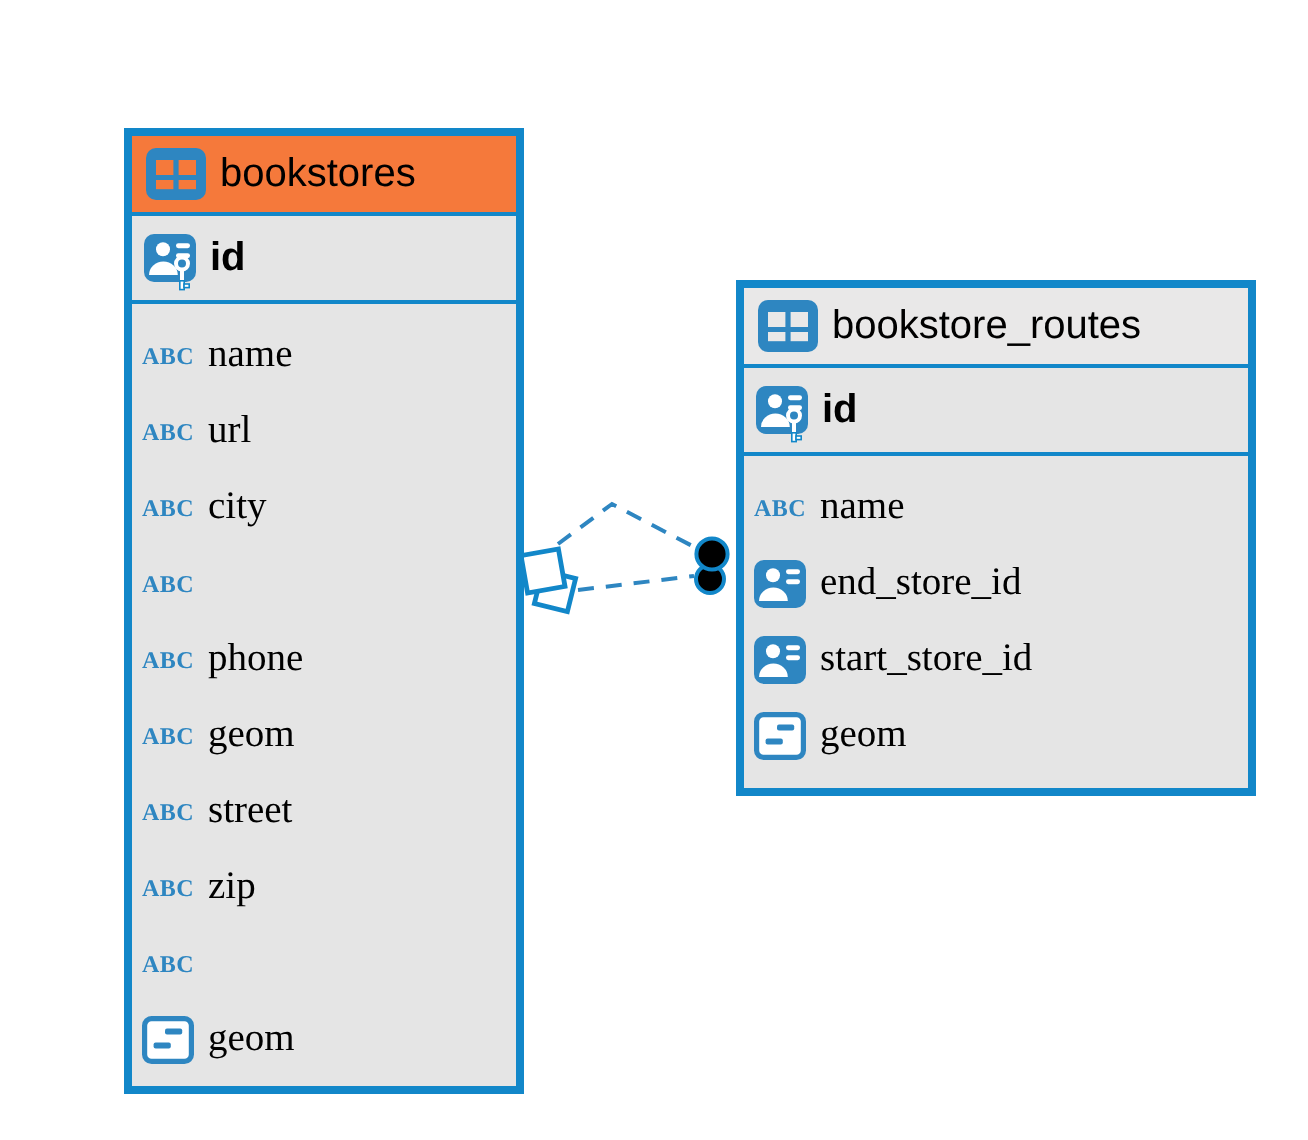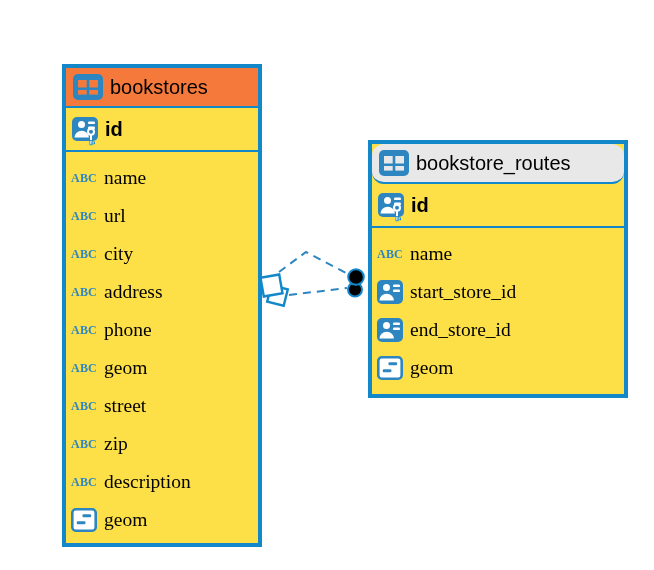--- a/index.html
+++ b/index.html
@@ -17,21 +17,21 @@
     stroke: var(--rel, #2E86C1);
     stroke-width: 2;
     stroke-dasharray: 8 6;
   }
   .sq { fill: #ffffff; stroke: var(--border, #1287C9); stroke-width: 2.4; }
   .dot { fill: var(--dot, #000000); stroke: var(--border, #1287C9); stroke-width: 2; }
 
   .table-card {
     position: absolute;
     border: 4px solid var(--border, #1287C9);
-    background: #fde047;
+    background: #e5e5e5;
     overflow: hidden;
   }
   .tbl-header {
     height: 40px;
     display: flex;
     align-items: center;
     gap: 8px;
     padding: 0 8px;
     border-bottom: 2px solid var(--border, #1287C9);
     font-size: 20px;
@@ -141,57 +141,55 @@
         <div class="col-row">
           <span class="type-abc">ABC</span>
           <span class="col-name">url</span>
         </div>
         <div class="col-row">
           <span class="type-abc">ABC</span>
           <span class="col-name">city</span>
         </div>
         <div class="col-row">
           <span class="type-abc">ABC</span>
-          <span class="col-name">address</span>
         </div>
         <div class="col-row">
           <span class="type-abc">ABC</span>
           <span class="col-name">phone</span>
         </div>
         <div class="col-row">
           <span class="type-abc">ABC</span>
           <span class="col-name">geom</span>
         </div>
         <div class="col-row">
           <span class="type-abc">ABC</span>
           <span class="col-name">street</span>
         </div>
         <div class="col-row">
           <span class="type-abc">ABC</span>
           <span class="col-name">zip</span>
         </div>
         <div class="col-row">
           <span class="type-abc">ABC</span>
-          <span class="col-name">description</span>
         </div>
         <div class="col-row">
           <span class="icon-wrap">
             <svg width="26" height="24" viewBox="0 0 26 24">
     <rect x="1.3" y="1.3" width="23.4" height="21.4" rx="3.5" fill="#fff" stroke="#2E86C1" stroke-width="2.6"></rect>
     <rect x="11.5" y="6.3" width="8.6" height="2.9" rx="1" fill="#2E86C1"></rect>
     <rect x="5.8" y="13.3" width="8.6" height="2.9" rx="1" fill="#2E86C1"></rect>
   </svg>
           </span>
           <span class="col-name">geom</span>
         </div>
       </div>
     </div>
 
   <div class="table-card" style="left:368px; top:140px; width:260px; height:258px;">
-      <div class="tbl-header" style="background: rgb(233, 232, 232); border-radius: 12px;">
+      <div class="tbl-header" style="background: rgb(233, 232, 232);">
         <span class="icon-wrap">
           <svg width="30" height="26" viewBox="0 0 30 26">
     <rect width="30" height="26" rx="5" fill="#2E86C1"></rect>
     <rect x="5" y="6" width="8.7" height="7.5" fill="#E9E8E8"></rect>
     <rect x="16.3" y="6" width="8.7" height="7.5" fill="#E9E8E8"></rect>
     <rect x="5" y="16" width="8.7" height="4.6" fill="#E9E8E8"></rect>
     <rect x="16.3" y="16" width="8.7" height="4.6" fill="#E9E8E8"></rect>
   </svg>
         </span>
         <span class="tbl-title">bookstore_routes</span>
@@ -222,34 +220,34 @@
           <span class="icon-wrap">
             <svg width="26" height="24" viewBox="0 0 26 24">
     <rect width="26" height="24" rx="5" fill="#2E86C1"></rect>
     <circle cx="9.5" cy="7.6" r="3.5" fill="#fff"></circle>
     <path d="M2.5 20.5 a7.2 6.8 0 0 1 14.4 0 Z" fill="#fff"></path>
     <rect x="16" y="4.6" width="7" height="2.5" rx="1.2" fill="#fff"></rect>
     <rect x="16" y="9.6" width="7" height="2.5" rx="1.2" fill="#fff"></rect>
 
   </svg>
           </span>
+          <span class="col-name">end_store_id</span>
+        </div>
+        <div class="col-row">
+          <span class="icon-wrap">
+            <svg width="26" height="24" viewBox="0 0 26 24">
+    <rect width="26" height="24" rx="5" fill="#2E86C1"></rect>
+    <circle cx="9.5" cy="7.6" r="3.5" fill="#fff"></circle>
+    <path d="M2.5 20.5 a7.2 6.8 0 0 1 14.4 0 Z" fill="#fff"></path>
+    <rect x="16" y="4.6" width="7" height="2.5" rx="1.2" fill="#fff"></rect>
+    <rect x="16" y="9.6" width="7" height="2.5" rx="1.2" fill="#fff"></rect>
+
+  </svg>
+          </span>
           <span class="col-name">start_store_id</span>
-        </div>
-        <div class="col-row">
-          <span class="icon-wrap">
-            <svg width="26" height="24" viewBox="0 0 26 24">
-    <rect width="26" height="24" rx="5" fill="#2E86C1"></rect>
-    <circle cx="9.5" cy="7.6" r="3.5" fill="#fff"></circle>
-    <path d="M2.5 20.5 a7.2 6.8 0 0 1 14.4 0 Z" fill="#fff"></path>
-    <rect x="16" y="4.6" width="7" height="2.5" rx="1.2" fill="#fff"></rect>
-    <rect x="16" y="9.6" width="7" height="2.5" rx="1.2" fill="#fff"></rect>
-
-  </svg>
-          </span>
-          <span class="col-name">end_store_id</span>
         </div>
         <div class="col-row">
           <span class="icon-wrap">
             <svg width="26" height="24" viewBox="0 0 26 24">
     <rect x="1.3" y="1.3" width="23.4" height="21.4" rx="3.5" fill="#fff" stroke="#2E86C1" stroke-width="2.6"></rect>
     <rect x="11.5" y="6.3" width="8.6" height="2.9" rx="1" fill="#2E86C1"></rect>
     <rect x="5.8" y="13.3" width="8.6" height="2.9" rx="1" fill="#2E86C1"></rect>
   </svg>
           </span>
           <span class="col-name">geom</span>

